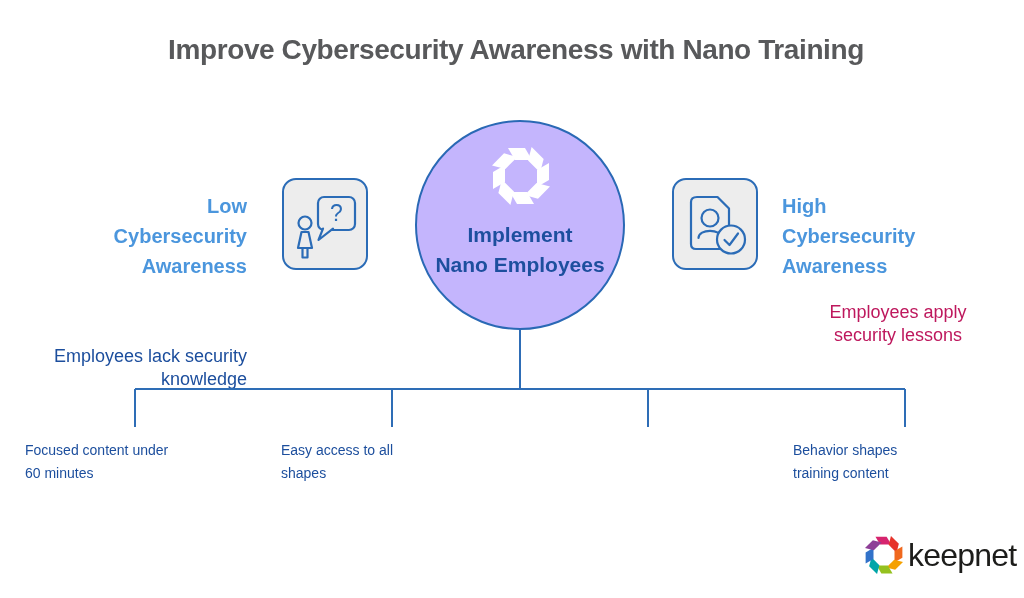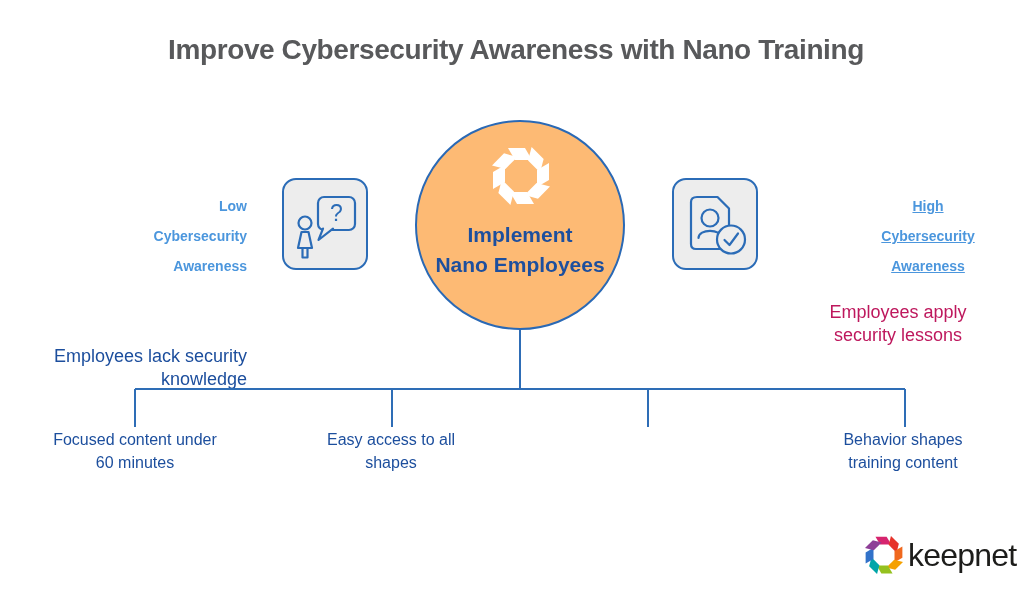--- a/index.html
+++ b/index.html
@@ -16,26 +16,26 @@
     top: 30px; left: 0;
     width: 100%;
     margin: 4px;
     text-align: center;
     font-size: 28px;
     font-weight: bold;
     letter-spacing: -0.4px;
   }
   .heading {
     position: absolute;
-    font-size: 14px;
+    font-size: 20px;
     font-weight: bold;
     line-height: 30px;
   }
   .left-heading { top: 191px; left: 82px; width: 165px; text-align: right; }
-  .right-heading { top: 191px; left: 838px; width: 180px; text-align: center; text-decoration: underline; }
+  .right-heading { top: 191px; left: 782px; width: 180px; text-align: left; }
   .desc {
     position: absolute;
     font-size: 18px;
     line-height: 23px;
   }
   .left-desc { top: 301px; left: 20px; width: 227px; text-align: right; }
   .right-desc { top: 301px; left: 793px; width: 210px; text-align: left; }
   .icon-box {
     position: absolute;
     width: 86px; height: 92px;
@@ -65,24 +65,23 @@
     font-size: 21px;
     font-weight: bold;
     line-height: 30px;
   }
   .connector {
     position: absolute;
     left: 0; top: 0;
   }
   .branch-label {
     position: absolute;
-    top: 428px;
+    top: 439px;
     width: 220px;
-    text-align: center;
-    font-size: 16px;
+    font-size: 14px;
     line-height: 23px;
   }
   .brand {
     position: absolute;
     left: 863px; top: 533px;
     height: 44px;
     display: flex;
     align-items: center;
   }
   .brand-text {
@@ -115,21 +114,21 @@
         <circle cx="21" cy="43" r="6.5"></circle>
         <path d="M 17.5 52 L 14 68 L 28 68 L 24.5 52 Z"></path>
         <path d="M 18.5 68 L 18.5 77.5 L 23.5 77.5 L 23.5 68"></path>
         <rect x="34" y="17" width="37" height="33" rx="6"></rect>
         <polyline points="39,48.6 34.5,60 49,48.6" fill="#ededed"></polyline>
         <text x="52.5" y="41" stroke="none" fill="#2b6cb7" font-size="23" text-anchor="middle" font-family="Liberation Sans, sans-serif">?</text>
       </g>
     </svg>
   </div>
 
-  <div class="circle" style="background: #fdba74; border-color: rgb(42, 105, 181);">
+  <div class="circle" style="background: #c4b5fd; border-color: rgb(42, 105, 181);">
     <svg class="circle-logo" width="64" height="64" viewBox="-32 -32 64 64">
       <g fill="#ffffff">
         <path d="M -13 -28 L 4 -28 L 11 -16 L -6 -16 Z" transform="rotate(0)"></path>
         <path d="M -13 -28 L 4 -28 L 11 -16 L -6 -16 Z" transform="rotate(45)"></path>
         <path d="M -13 -28 L 4 -28 L 11 -16 L -6 -16 Z" transform="rotate(90)"></path>
         <path d="M -13 -28 L 4 -28 L 11 -16 L -6 -16 Z" transform="rotate(135)"></path>
         <path d="M -13 -28 L 4 -28 L 11 -16 L -6 -16 Z" transform="rotate(180)"></path>
         <path d="M -13 -28 L 4 -28 L 11 -16 L -6 -16 Z" transform="rotate(225)"></path>
         <path d="M -13 -28 L 4 -28 L 11 -16 L -6 -16 Z" transform="rotate(270)"></path>
         <path d="M -13 -28 L 4 -28 L 11 -16 L -6 -16 Z" transform="rotate(315)"></path>

